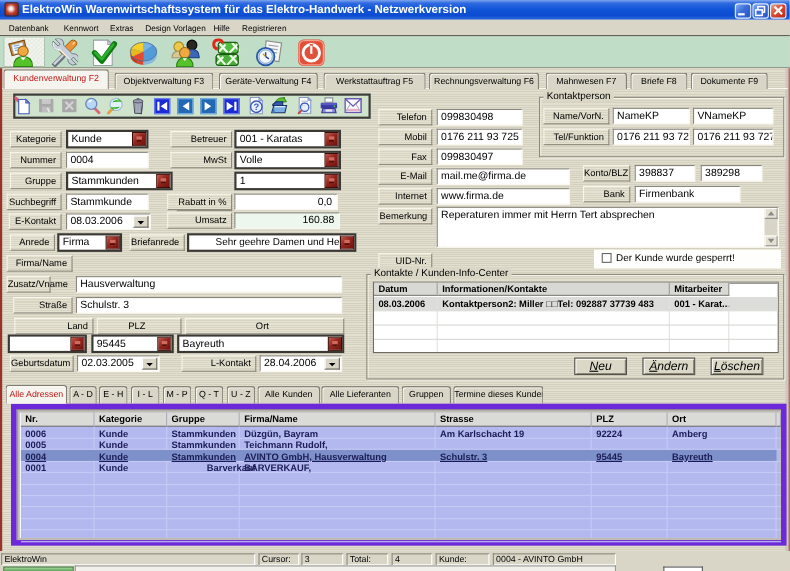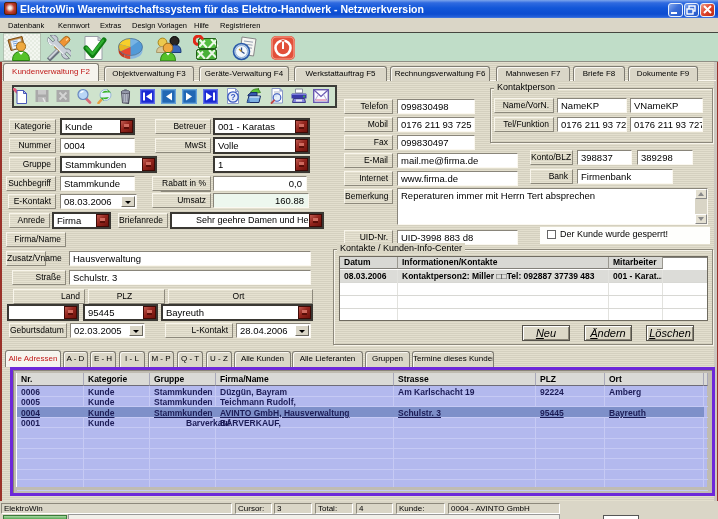--- a/index.html
+++ b/index.html
@@ -32,21 +32,21 @@
 .combo { position:absolute; height:17px; background:#fff; border:2px solid #3a3833; font-size:9.5px; line-height:13px; padding-left:3px; color:#000; white-space:nowrap; overflow:hidden; }
 .rbtn { position:absolute; top:0px; right:0px; width:13px; height:13px; background:linear-gradient(135deg,#c05a50 0%,#93251d 45%,#6e120c 100%); border:1px solid #3f0a06; }
 .rbtn:after { content:""; position:absolute; left:3px; top:3px; width:5px; height:3px; background:#cf6a5e; border-bottom:2px solid #5a0e08; }
 .ddb { position:absolute; top:1px; right:1px; width:14px; height:11px; background:#dad6c7; border:1px solid #fff; border-right-color:#6a675e; border-bottom-color:#6a675e; }
 .ddb:after { content:""; position:absolute; left:3px; top:4px; border-left:3px solid transparent; border-right:3px solid transparent; border-top:3px solid #000; }
 .grp { position:absolute; border:1px solid #8d897c; box-shadow:inset 1px 1px 0 #f7f4ea, 1px 1px 0 #f7f4ea; }
 .grpt { position:absolute; font-size:9px; background:#dbd7c6; padding:0 3px; line-height:11px; z-index:2; }
 .ctbl { position:absolute; background:#fff; border:1px solid #6f6b60; }
 .cth { position:absolute; background:#d8d8d4; border-right:1px solid #9a9890; border-bottom:1px solid #82807a; font-weight:bold; font-size:8.5px; line-height:11px; }
 .btn { position:absolute; height:16px; background:#dcd8c7; border:1px solid #55524a; box-shadow:inset 1px 1px 0 #fff, inset -1px -1px 0 #8a8678; font-size:11px; text-align:center; line-height:14px;font-style:italic; }
-#gridpanel { left:10px; top:367px; width:705px; height:129px; background:#c0bcb2; border:3px solid #6d28d9; box-shadow:inset 1px 1px 0 #8a8678; }
+#gridpanel { left:10px; top:367px; width:705px; height:129px; background:#c0bcb2; border:5px solid #6d28d9; box-shadow:inset 1px 1px 0 #8a8678; }
 #grid { position:absolute; left:3px; top:3px; width:691px; height:114px; background:#b3b9ee; border-left:1px solid #fff; }
 .gh { position:absolute; top:0; height:13px; background:#dadad6; border-right:1px solid #a8a8b8; border-bottom:1px solid #6e6c78; font-size:8.5px; font-weight:bold; line-height:13px; padding-left:4px; color:#000; white-space:nowrap; overflow:hidden; }
 .gc { position:absolute; font-size:8.5px; font-weight:bold; color:#1c1c56; line-height:10px; white-space:nowrap; padding-left:4px; }
 .gline { position:absolute; left:0; width:691px; height:1px; background:#c6caf4; }
 .gv { position:absolute; top:13px; width:1px; height:101px; background:#c6caf4; }
 #status { left:0; top:501px; width:718px; height:18px; background:#dad6c7; }
 .spanel { position:absolute; top:2px; height:11px; border:1px solid #8d897c; border-right-color:#fff; border-bottom-color:#fff; font-size:8px; line-height:9px; padding-left:2px; color:#000; }
 svg { position:absolute; }
 </style>
 </head>
@@ -320,21 +320,20 @@
   <div class="lbl" style="left:344px;top:127px;width:49px;">Bemerkung</div>
   <div class="inp" style="left:397px;top:126px;width:311px;height:37px;">Reperaturen immer mit Herrn Tert absprechen
     <div class="abs" style="right:0;top:0;width:12px;height:35px;background:#d9d5c6;">
       <div class="abs" style="left:0;top:0;width:12px;height:10px;background:#e4e0d2;border:1px solid #fff;border-right-color:#888;border-bottom-color:#888;"></div>
       <div class="abs" style="left:0;bottom:0;width:12px;height:10px;background:#e4e0d2;border:1px solid #fff;border-right-color:#888;border-bottom-color:#888;"></div>
       <div class="abs" style="left:3px;top:3px;border-left:3px solid transparent;border-right:3px solid transparent;border-bottom:4px solid #8a8a8a;"></div>
       <div class="abs" style="left:3px;bottom:3px;border-left:3px solid transparent;border-right:3px solid transparent;border-top:4px solid #8a8a8a;"></div>
     </div>
   </div>
   <div class="lbl" style="left:344px;top:168px;width:49px;">UID-Nr.</div>
-  <div class="inp" style="left:397px;top:168px;width:121px;">UID-3998 883 d8</div>
   <div class="abs" style="left:540px;top:165px;width:170px;height:17px;background:#fefefc;"></div>
   <div class="abs" style="left:547px;top:168px;width:9px;height:9px;background:#fff;border:1px solid #666;"></div>
   <div class="abs" style="left:560px;top:167px;font-size:9px;">Der Kunde wurde gesperrt!</div>
 
   <div class="grp" style="left:490px;top:26px;width:223px;height:55px;"></div>
   <div class="grpt" style="left:494px;top:20px;">Kontaktperson</div>
   <div class="lbl" style="left:494px;top:36px;width:60px;">Name/VorN.</div>
   <div class="inp" style="left:557px;top:36px;width:70px;">NameKP</div>
   <div class="inp" style="left:630px;top:36px;width:73px;">VNameKP</div>
   <div class="lbl" style="left:494px;top:55px;width:60px;">Tel/Funktion</div>

